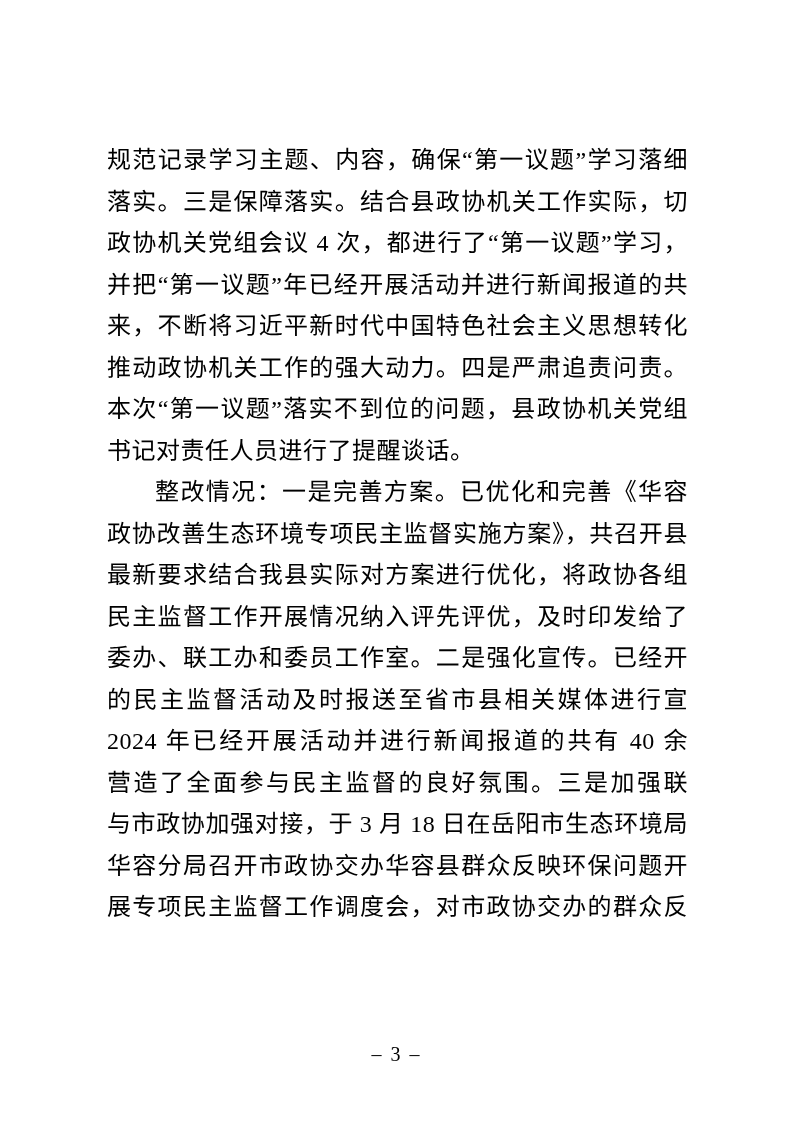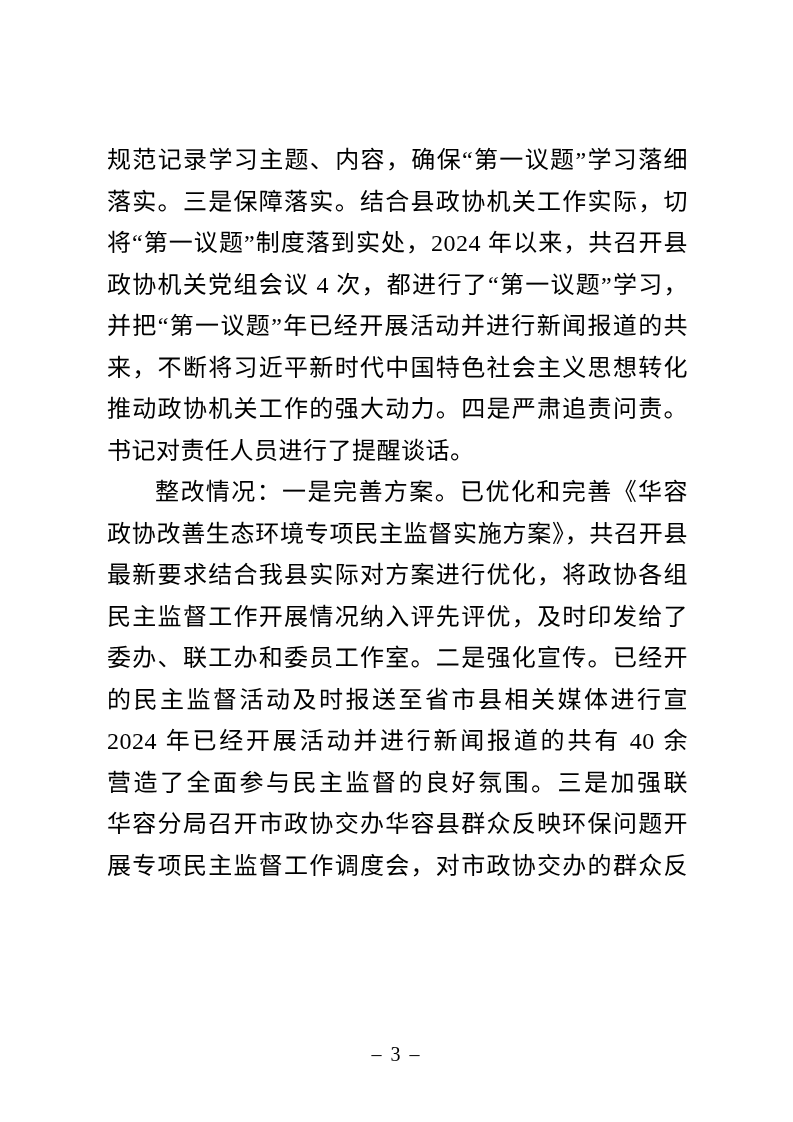--- a/index.html
+++ b/index.html
@@ -57,33 +57,34 @@
   }
 </style>
 </head>
 <body>
 
 <div class="page">
   <div class="text-block">
 
   <div class="doc-line">规范记录学习主题、内容，确保“第一议题”学习落细</div>
       <div class="doc-line">落实。三是保障落实。结合县政协机关工作实际，切实</div>
-      <div class="doc-line">将“第一议题”制度落到实处，2024 年以来，共召开县</div>
       <div class="doc-line">政协机关党组会议 4 次，都进行了“第一议题”学习，</div>
       <div class="doc-line">并把“第一议题”年已经开展活动并进行新闻报道的共有</div>
       <div class="doc-line">来，不断将习近平新时代中国特色社会主义思想转化为</div>
       <div class="doc-line">推动政协机关工作的强大动力。四是严肃追责问责。对</div>
+      <div class="doc-line">本次“第一议题”落实不到位的问题，县政协机关党组</div>
       <div class="doc-line last">书记对责任人员进行了提醒谈话。</div>
       <div class="doc-line indent">整改情况：一是完善方案。已优化和完善《华容县</div>
       <div class="doc-line">政协改善生态环境专项民主监督实施方案》，共召开县</div>
       <div class="doc-line">最新要求结合我县实际对方案进行优化，将政协各组织</div>
       <div class="doc-line">民主监督工作开展情况纳入评先评优，及时印发给了各</div>
       <div class="doc-line">委办、联工办和委员工作室。二是强化宣传。已经开展</div>
       <div class="doc-line">的民主监督活动及时报送至省市县相关媒体进行宣传，</div>
       <div class="doc-line">2024 年已经开展活动并进行新闻报道的共有 40 余次，</div>
       <div class="doc-line">营造了全面参与民主监督的良好氛围。三是加强联动。</div>
+      <div class="doc-line">与市政协加强对接，于 3 月 18 日在岳阳市生态环境局</div>
       <div class="doc-line">华容分局召开市政协交办华容县群众反映环保问题开</div>
       <div class="doc-line">展专项民主监督工作调度会，对市政协交办的群众反映</div>
     </div>
   <div class="footer">
     <span class="page-number">– 3 –</span>
   </div>
 </div>
 
 </body></html>

